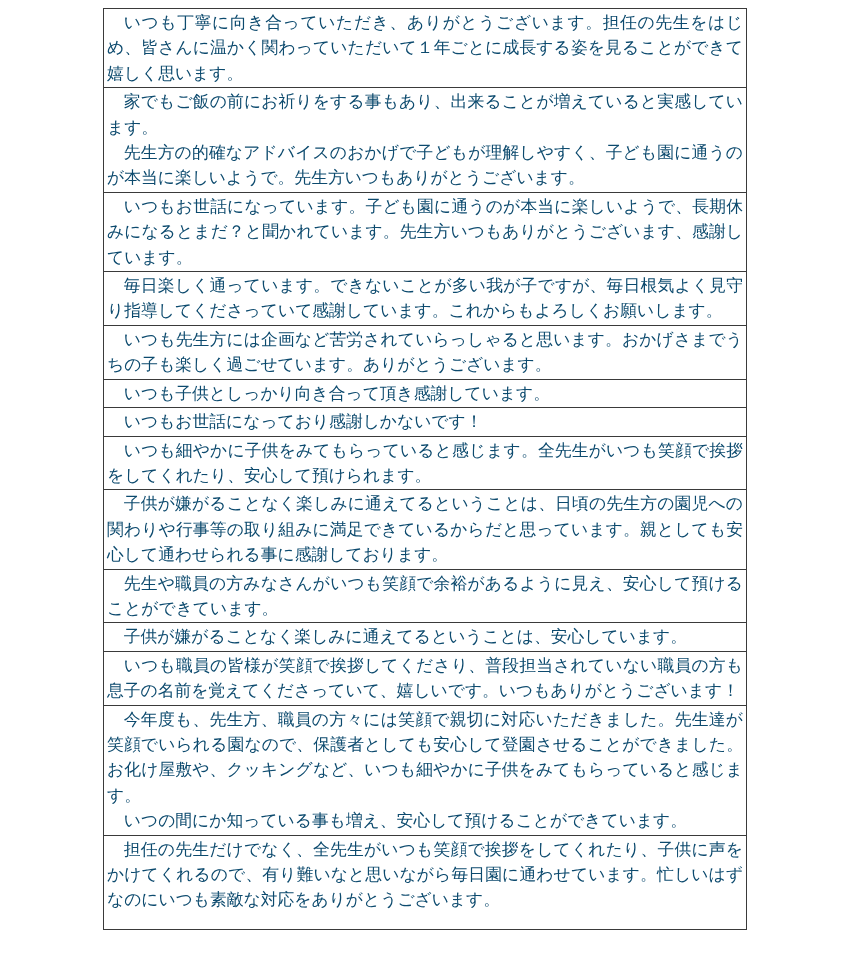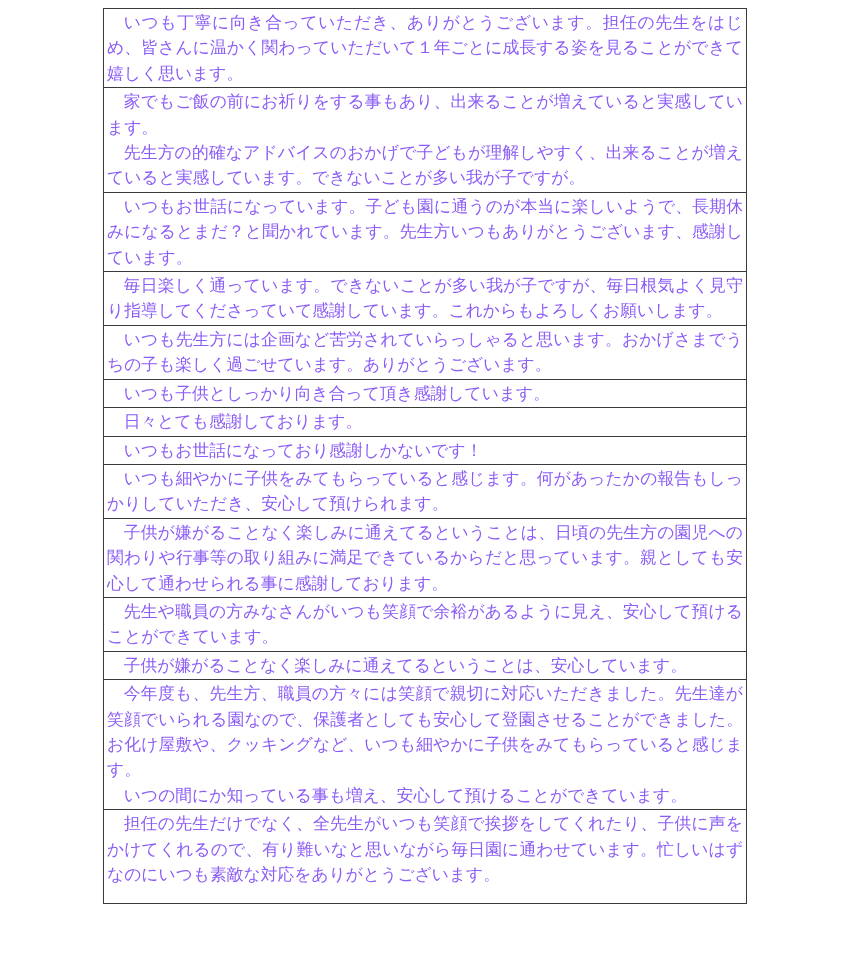--- a/index.html
+++ b/index.html
@@ -37,21 +37,21 @@
 
   table.comments-table td {
     border: 1.5px solid #3a3a3a;
     padding: 1px 3px;
     vertical-align: top;
     font-size: 16.8px;
     line-height: 25.4px;
     text-align: justify;
     letter-spacing: 0;
     word-break: break-all;
-    color: #8b5cf6;
+    color: #0c4a6e;
   }
 
   table.comments-table tr:last-child td {
     padding-bottom: 16px;
   }
 
   table.comments-table p {
     margin: 0;
     text-indent: 1em;
   }
@@ -63,21 +63,21 @@
   <table class="comments-table">
     <tbody>
         <tr>
           <td>
             <p>いつも丁寧に向き合っていただき、ありがとうございます。担任の先生をはじめ、皆さんに温かく関わっていただいて１年ごとに成長する姿を見ることができて嬉しく思います。</p>
           </td>
         </tr>
         <tr>
           <td>
             <p>家でもご飯の前にお祈りをする事もあり、出来ることが増えていると実感しています。</p>
-            <p>先生方の的確なアドバイスのおかげで子どもが理解しやすく、出来ることが増えていると実感しています。できないことが多い我が子ですが。</p>
+            <p>先生方の的確なアドバイスのおかげで子どもが理解しやすく、子ども園に通うのが本当に楽しいようで。先生方いつもありがとうございます。</p>
           </td>
         </tr>
         <tr>
           <td>
             <p>いつもお世話になっています。子ども園に通うのが本当に楽しいようで、長期休みになるとまだ？と聞かれています。先生方いつもありがとうございます、感謝しています。</p>
           </td>
         </tr>
         <tr>
           <td>
             <p>毎日楽しく通っています。できないことが多い我が子ですが、毎日根気よく見守り指導してくださっていて感謝しています。これからもよろしくお願いします。</p>
@@ -88,50 +88,50 @@
             <p>いつも先生方には企画など苦労されていらっしゃると思います。おかげさまでうちの子も楽しく過ごせています。ありがとうございます。</p>
           </td>
         </tr>
         <tr>
           <td>
             <p>いつも子供としっかり向き合って頂き感謝しています。</p>
           </td>
         </tr>
         <tr>
           <td>
-            <p>日々とても感謝しております。</p>
-          </td>
-        </tr>
-        <tr>
-          <td>
             <p>いつもお世話になっており感謝しかないです！</p>
           </td>
         </tr>
         <tr>
           <td>
-            <p>いつも細やかに子供をみてもらっていると感じます。何があったかの報告もしっかりしていただき、安心して預けられます。</p>
+            <p>いつも細やかに子供をみてもらっていると感じます。全先生がいつも笑顔で挨拶をしてくれたり、安心して預けられます。</p>
           </td>
         </tr>
         <tr>
           <td>
             <p>子供が嫌がることなく楽しみに通えてるということは、日頃の先生方の園児への関わりや行事等の取り組みに満足できているからだと思っています。親としても安心して通わせられる事に感謝しております。</p>
           </td>
         </tr>
         <tr>
           <td>
             <p>先生や職員の方みなさんがいつも笑顔で余裕があるように見え、安心して預けることができています。</p>
           </td>
         </tr>
         <tr>
           <td>
             <p>子供が嫌がることなく楽しみに通えてるということは、安心しています。</p>
           </td>
         </tr>
         <tr>
           <td>
+            <p>いつも職員の皆様が笑顔で挨拶してくださり、普段担当されていない職員の方も息子の名前を覚えてくださっていて、嬉しいです。いつもありがとうございます！</p>
+          </td>
+        </tr>
+        <tr>
+          <td>
             <p>今年度も、先生方、職員の方々には笑顔で親切に対応いただきました。先生達が笑顔でいられる園なので、保護者としても安心して登園させることができました。お化け屋敷や、クッキングなど、いつも細やかに子供をみてもらっていると感じます。</p>
             <p>いつの間にか知っている事も増え、安心して預けることができています。</p>
           </td>
         </tr>
         <tr>
           <td>
             <p>担任の先生だけでなく、全先生がいつも笑顔で挨拶をしてくれたり、子供に声をかけてくれるので、有り難いなと思いながら毎日園に通わせています。忙しいはずなのにいつも素敵な対応をありがとうございます。</p>
           </td>
         </tr>
       </tbody>

